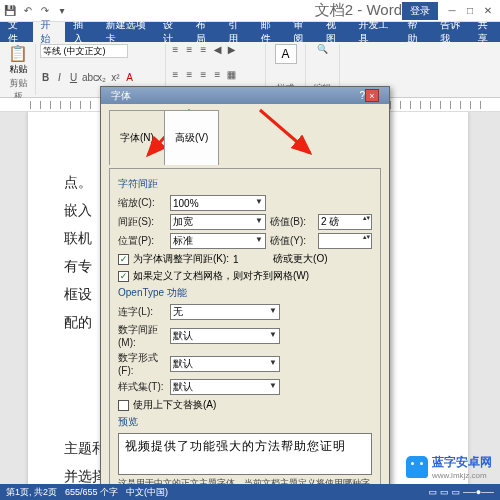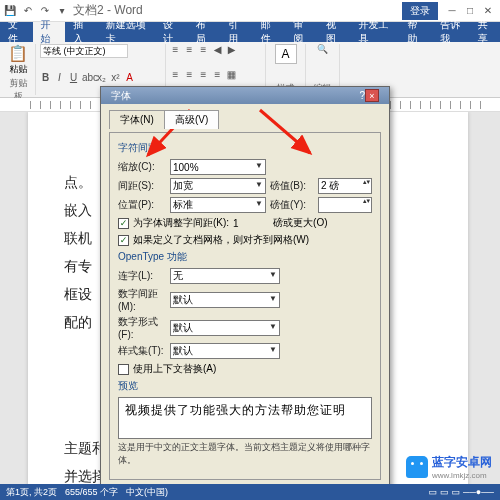--- a/index.html
+++ b/index.html
@@ -1,20 +1,20 @@
 <!DOCTYPE html>
 <html><head>
 <meta charset="utf-8">
 <style>
 *{box-sizing:border-box;margin:0;padding:0;font-family:"Microsoft YaHei",SimSun,sans-serif}
 body{width:500px;height:500px;background:#fff;font-size:10px;overflow:hidden;position:relative}
 .titlebar{height:22px;background:#fff;display:flex;align-items:center;border-bottom:1px solid #ddd}
 .qat{display:flex;gap:3px;padding:0 4px;align-items:center}
 .qat span{width:14px;height:14px;display:inline-block;text-align:center;line-height:14px;color:#555;font-size:10px}
-.winttl{flex:1;text-align:left;color:#666;font-size:12px}
+.winttl{flex:1;text-align:right;color:#666;font-size:15px}
 .winbtns{display:flex;gap:2px;padding-right:4px}
 .winbtns span{width:16px;text-align:center;color:#555}
 .login{background:#2b579a;color:#fff;padding:2px 8px;font-size:10px;margin-right:6px}
 .ribbon-tabs{height:20px;background:#2b579a;display:flex;align-items:stretch;color:#fff;font-size:10px}
 .ribbon-tabs .tab{padding:0 8px;display:flex;align-items:center;cursor:pointer}
 .ribbon-tabs .tab.active{background:#f3f3f3;color:#2b579a}
 .ribbon-tabs .right{margin-left:auto;display:flex}
 .ribbon{height:56px;background:#f3f3f3;border-bottom:1px solid #ccc;display:flex;font-size:9px;padding:2px}
 .rgroup{border-right:1px solid #ddd;padding:0 4px;display:flex;flex-direction:column;justify-content:space-between}
 .rg-paste{width:34px;text-align:center}
@@ -35,21 +35,21 @@
 .page{position:absolute;left:28px;top:0;width:440px;height:560px;background:#fff;box-shadow:0 0 4px rgba(0,0,0,.2);padding:28px 36px;font-size:14px;line-height:2;color:#222}
 .statusbar{position:absolute;bottom:0;left:0;right:0;height:16px;background:#2b579a;color:#fff;display:flex;align-items:center;font-size:9px;padding:0 6px;gap:8px}
 .statusbar .r{margin-left:auto;display:flex;gap:3px}
 
 .dialog{position:absolute;left:100px;top:86px;width:290px;background:#ece9d8;border:1px solid #666;box-shadow:2px 2px 6px rgba(0,0,0,.4);font-size:10px}
 .dlg-title{height:17px;background:linear-gradient(#8ea7c8,#6d8ab0);color:#fff;display:flex;align-items:center;padding:0 10px;font-size:10px}
 .dlg-title .tt{flex:1}
 .dlg-title .cls{width:14px;height:13px;background:#d9534f;color:#fff;text-align:center;line-height:12px;border:1px solid #833;font-size:9px}
 .dlg-body{padding:6px 8px}
 .dlg-tabs{display:flex;gap:0;margin-bottom:4px}
-.dlg-tabs .t{border:1px solid #999;border-bottom:none;padding:2px 10px;background:#ece9d8;margin-right:-1px;font-size:10px}
+.dlg-tabs .t{border:1px solid #999;border-bottom:none;padding:20px 10px;background:#ece9d8;margin-right:-1px;font-size:10px}
 .dlg-tabs .t.active{background:#fdfdfd;position:relative;z-index:2}
 .dlg-panel{border:1px solid #999;background:#ece9d8;padding:6px 8px;margin-top:-1px}
 .sect{color:#1a4a8a;margin:2px 0 4px;font-size:10px}
 .row{display:flex;align-items:center;margin:3px 0;gap:4px}
 .row label{width:48px;text-align:left;color:#222;font-size:10px}
 .row .inp{border:1px solid #7a7a7a;background:#fff;height:16px;padding:0 2px;font-size:10px;display:inline-flex;align-items:center}
 .row .dd{width:96px;position:relative}
 .row .dd::after{content:"▼";position:absolute;right:2px;top:1px;font-size:8px;color:#333}
 .row .sp{width:54px;position:relative}
 .row .sp::after{content:"▴▾";position:absolute;right:1px;top:-1px;font-size:7px;line-height:8px;color:#333;white-space:pre}

